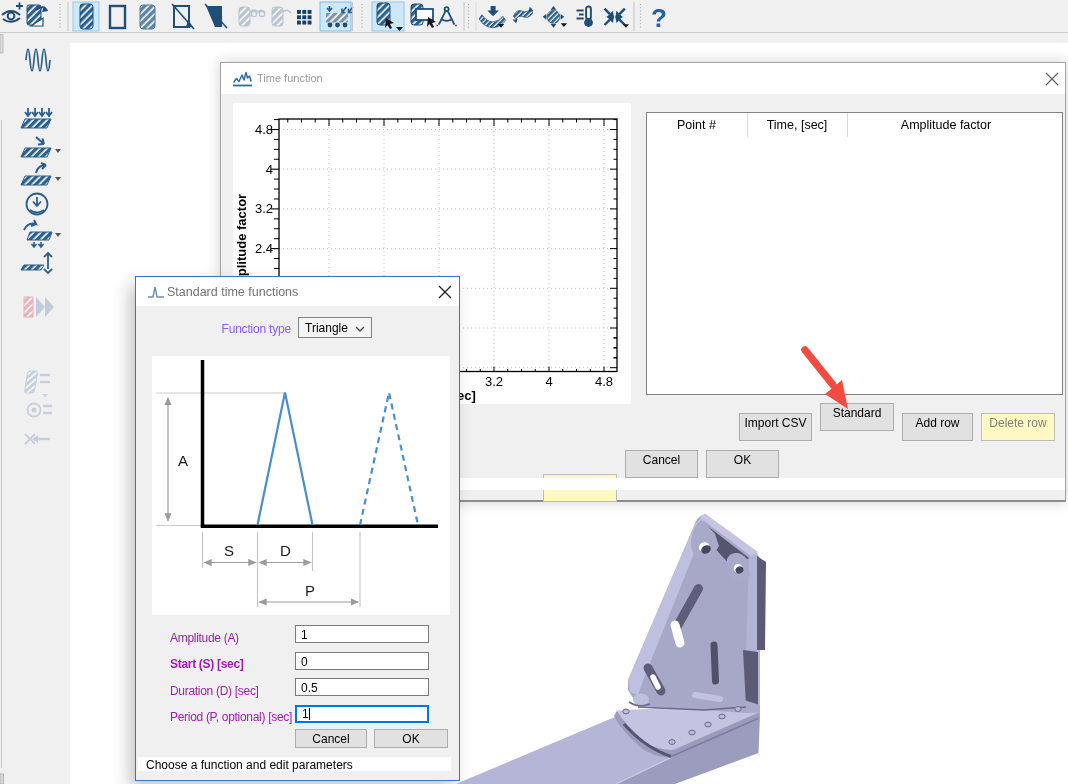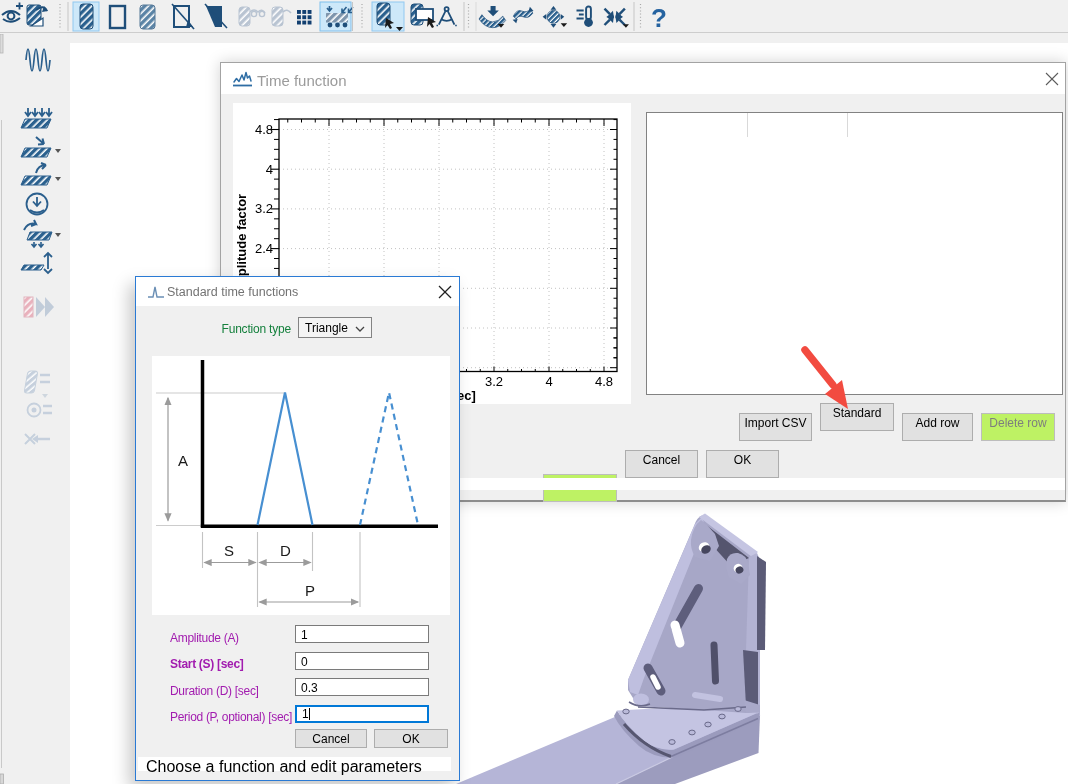--- a/index.html
+++ b/index.html
@@ -297,21 +297,21 @@
     </g>
   </svg>
 
   <div class="abs" id="tfdlg" style="left:220px;top:62px;width:846px;height:440px;background:#f0f0f0;border:1px solid #a3a3a3;border-bottom:2px solid #8d8d8d;box-shadow:0 0 14px rgba(0,0,0,0.18);">
 
     <div class="abs" style="left:0;top:0;width:844px;height:31px;background:#ffffff;"></div>
     <svg class="abs" width="22" height="20" viewBox="0 0 22 20" style="left:11px;top:6px;">
       <polyline points="2,13 4.5,9.5 7,12.5 10,6 12,11 14,3.5 15.5,9 17.5,7 19,12" fill="none" stroke="#2e6da4" stroke-width="1.5" stroke-linejoin="round" stroke-linecap="round"></polyline>
       <line x1="1" y1="16.5" x2="20" y2="16.5" stroke="#2e6da4" stroke-width="1.8"></line>
     </svg>
-    <div class="abs" style="left:36px;top:9px;font-size:15px;color:#9b9b9b;">Time function</div>
+    <div class="abs" style="left:36px;top:9px;font-size:11px;color:#9b9b9b;">Time function</div>
     <svg class="abs" width="14" height="14" viewBox="0 0 14 14" style="left:824px;top:9px;">
       <line x1="1" y1="1" x2="13" y2="13" stroke="#5c5c5c" stroke-width="1.1"></line>
       <line x1="13" y1="1" x2="1" y2="13" stroke="#5c5c5c" stroke-width="1.1"></line>
     </svg>
 
     <div class="abs" style="left:12px;top:40px;width:398px;height:301px;background:#fff;"></div>
     <svg class="abs" width="398" height="301" viewBox="0 0 398 301" style="left:12px;top:40px;" id="chartsvg">
       <g stroke="#c2c2c2" stroke-width="1" stroke-dasharray="1,3">
         <line x1="96" y1="16" x2="96" y2="268.5"></line>
         <line x1="151" y1="16" x2="151" y2="268.5"></line>
@@ -453,20 +453,25 @@
           <line x1="357.25" y1="16" x2="357.25" y2="19.5"></line>
           <line x1="357.25" y1="266.0" x2="357.25" y2="268.5"></line>
           <line x1="343.5" y1="16" x2="343.5" y2="19.5"></line>
           <line x1="343.5" y1="266.0" x2="343.5" y2="268.5"></line>
           <line x1="329.75" y1="16" x2="329.75" y2="19.5"></line>
           <line x1="329.75" y1="266.0" x2="329.75" y2="268.5"></line>
         </g>
     </svg>
 
     <div class="abs" style="left:425px;top:49px;width:417px;height:283px;background:#fff;border:1px solid #828282;"></div>
+    <div class="abs" style="left:425px;top:55px;width:417px;height:16px;font-size:12.5px;color:#000;">
+      <div class="abs" style="left:0;top:0;width:101px;text-align:center;">Point #</div>
+      <div class="abs" style="left:101px;top:0;width:100px;text-align:center;">Time, [sec]</div>
+      <div class="abs" style="left:201px;top:0;width:198px;text-align:center;">Amplitude factor</div>
+    </div>
     <div class="abs" style="left:526px;top:50px;width:1px;height:24px;background:#d9d9d9;"></div>
     <div class="abs" style="left:626px;top:50px;width:1px;height:24px;background:#d9d9d9;"></div>
 
     <div class="abs btn" style="left:518px;top:350px;width:73px;">Import CSV</div>
     <div class="abs btn" style="left:599px;top:340px;width:74px;">Standard</div>
     <div class="abs btn" style="left:681px;top:350px;width:71px;">Add row</div>
     <div class="abs btn dis" style="left:760px;top:350px;width:74px;">Delete row</div>
 
     <div class="abs btn dis" style="left:322px;top:387px;width:74px;margin-top:24px;">Refit</div>
     <div class="abs btn" style="left:404px;top:387px;width:73px;">Cancel</div>
@@ -484,21 +489,21 @@
     <div class="abs" style="left:0;top:0;width:323px;height:29px;background:#ffffff;"></div>
     <svg class="abs" width="18" height="16" viewBox="0 0 18 16" style="left:11px;top:7px;">
       <path d="M1 13 L6 13 L8 3 L10 13 L17 13" fill="none" stroke="#6a8fb5" stroke-width="1.4"></path>
     </svg>
     <div class="abs" style="left:31px;top:8px;font-size:12.5px;color:#737373;">Standard time functions</div>
     <svg class="abs" width="14" height="14" viewBox="0 0 14 14" style="left:302px;top:8px;">
       <line x1="1" y1="1" x2="13" y2="13" stroke="#222" stroke-width="1.3"></line>
       <line x1="13" y1="1" x2="1" y2="13" stroke="#222" stroke-width="1.3"></line>
     </svg>
 
-    <div class="abs" style="left:0px;top:45px;width:155px;text-align:right;font-size:12px;letter-spacing:-0.2px;color:#15803d;">Function type</div>
+    <div class="abs" style="left:0px;top:45px;width:155px;text-align:right;font-size:12px;letter-spacing:-0.2px;color:#8b5cf6;">Function type</div>
     <div class="abs" style="left:162px;top:40px;width:74px;height:21px;background:#f4f4f4;border:1px solid #838383;font-size:12px;padding:3px 16px 0 6px;">Triangle
       <svg class="abs" width="10" height="6" viewBox="0 0 10 6" style="right:6px;top:8px;">
         <polyline points="1,1 5,5 9,1" fill="none" stroke="#444" stroke-width="1.3"></polyline>
       </svg>
     </div>
 
     <div class="abs" style="left:16px;top:79px;width:298px;height:259px;background:#fff;"></div>
     <svg class="abs" width="298" height="259" viewBox="0 0 298 259" style="left:16px;top:79px;" id="fnplotsvg">
       <defs>
         <marker id="ah" markerWidth="8" markerHeight="8" refX="6" refY="3" orient="auto">
@@ -536,33 +541,33 @@
       <text x="72" y="200" font-size="15" fill="#1a1a1a">S</text>
       <text x="128" y="200" font-size="15" fill="#1a1a1a">D</text>
       <text x="153" y="240" font-size="15" fill="#1a1a1a">P</text>
     </svg>
 
     <div class="abs flbl" style="left:34px;top:354px;">Amplitude (A)</div>
     <div class="abs fin" style="left:159px;top:348px;">1</div>
     <div class="abs flbl" style="left:34px;top:380px;font-weight:bold;">Start (S) [sec]</div>
     <div class="abs fin" style="left:159px;top:375px;">0</div>
     <div class="abs flbl" style="left:34px;top:407px;">Duration (D) [sec]</div>
-    <div class="abs fin" style="left:159px;top:401px;">0.3</div>
+    <div class="abs fin" style="left:159px;top:401px;">0.5</div>
     <div class="abs flbl" style="left:34px;top:433px;">Period (P, optional) [sec]</div>
     <div class="abs fin foc" style="left:159px;top:428px;">1<span style="display:inline-block;width:1px;height:12px;background:#000;vertical-align:-2px;"></span></div>
 
     <div class="abs btn" style="left:159px;top:452px;width:72px;height:19px;">Cancel</div>
     <div class="abs btn" style="left:238px;top:452px;width:74px;height:19px;">OK</div>
 
     <div class="abs" style="left:2px;top:480px;width:313px;height:14px;background:#fff;"></div>
-    <div class="abs" style="left:10px;top:481px;font-size:16px;color:#000;">Choose a function and edit parameters</div>
+    <div class="abs" style="left:10px;top:481px;font-size:12px;color:#000;">Choose a function and edit parameters</div>
   </div>
 
 </div>
 <style>
   .btn { height:28px; background:#e1e1e1; border:1px solid #adadad; font-size:12px;
          text-align:center; color:#000; padding-top:2px; }
-  .dis { background:#bef264; border-color:#bdbdbd; color:#7e7e7e; }
+  .dis { background:#fef9c3; border-color:#bdbdbd; color:#7e7e7e; }
   .flbl { font-size:12px; letter-spacing:-0.3px; color:#a21caf; }
   .fin  { width:134px; height:18px; background:#fff; border:1px solid #7a7a7a;
           font-size:12px; padding:2px 0 0 5px; }
   .foc  { border:2px solid #0078d7; padding-top:0; }
 </style>
 
 </body></html>

